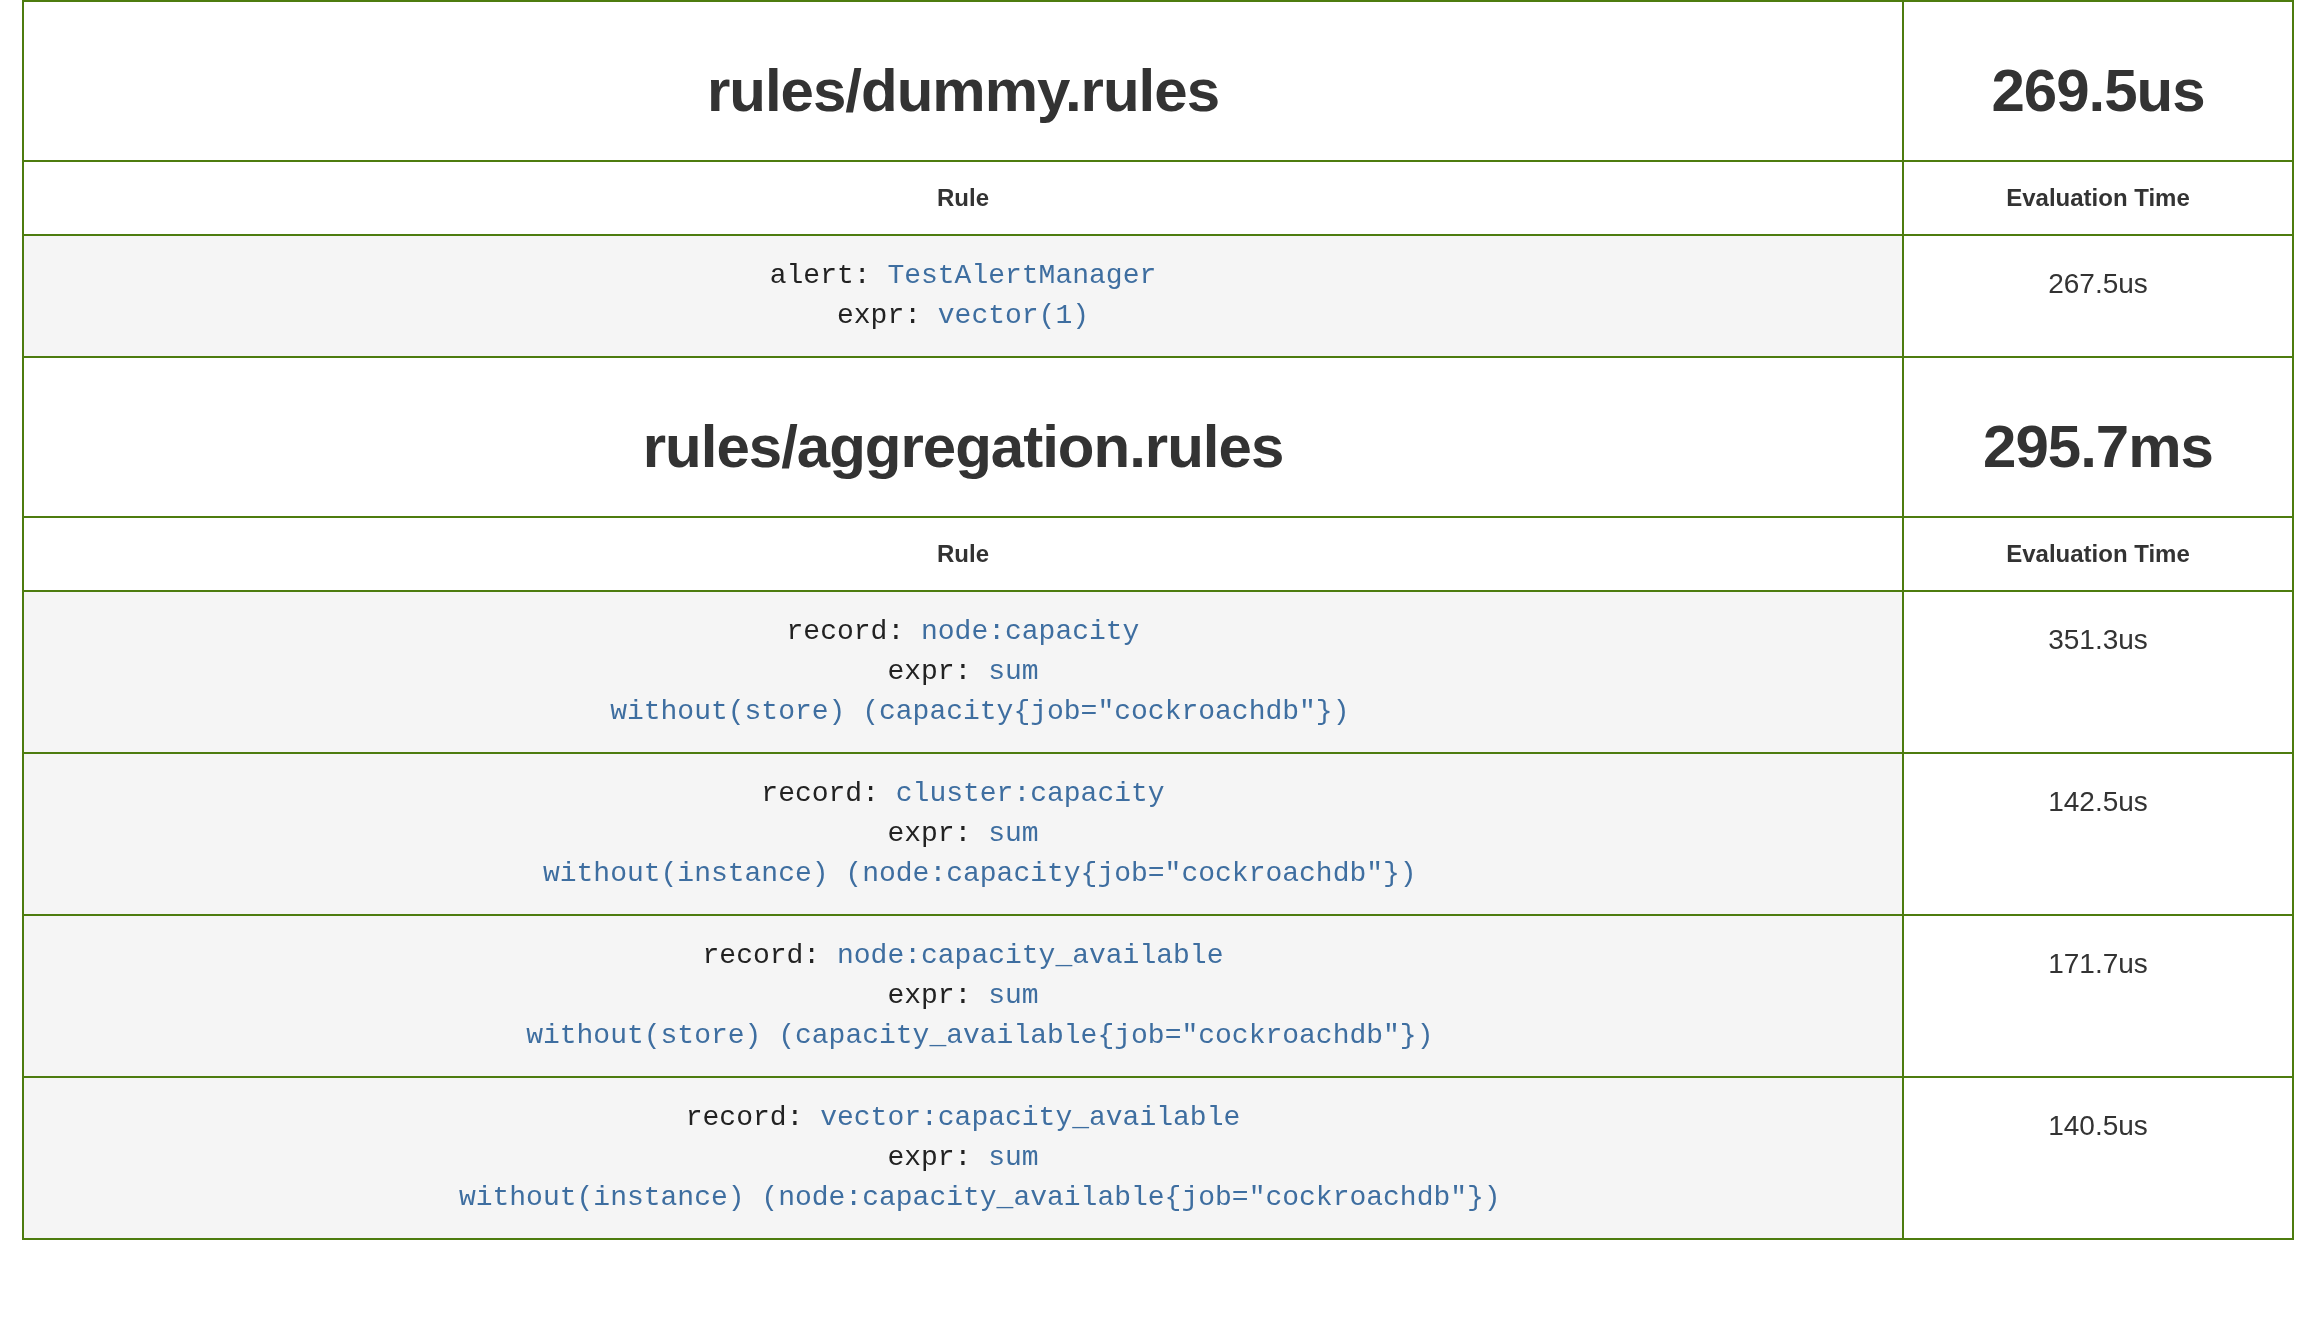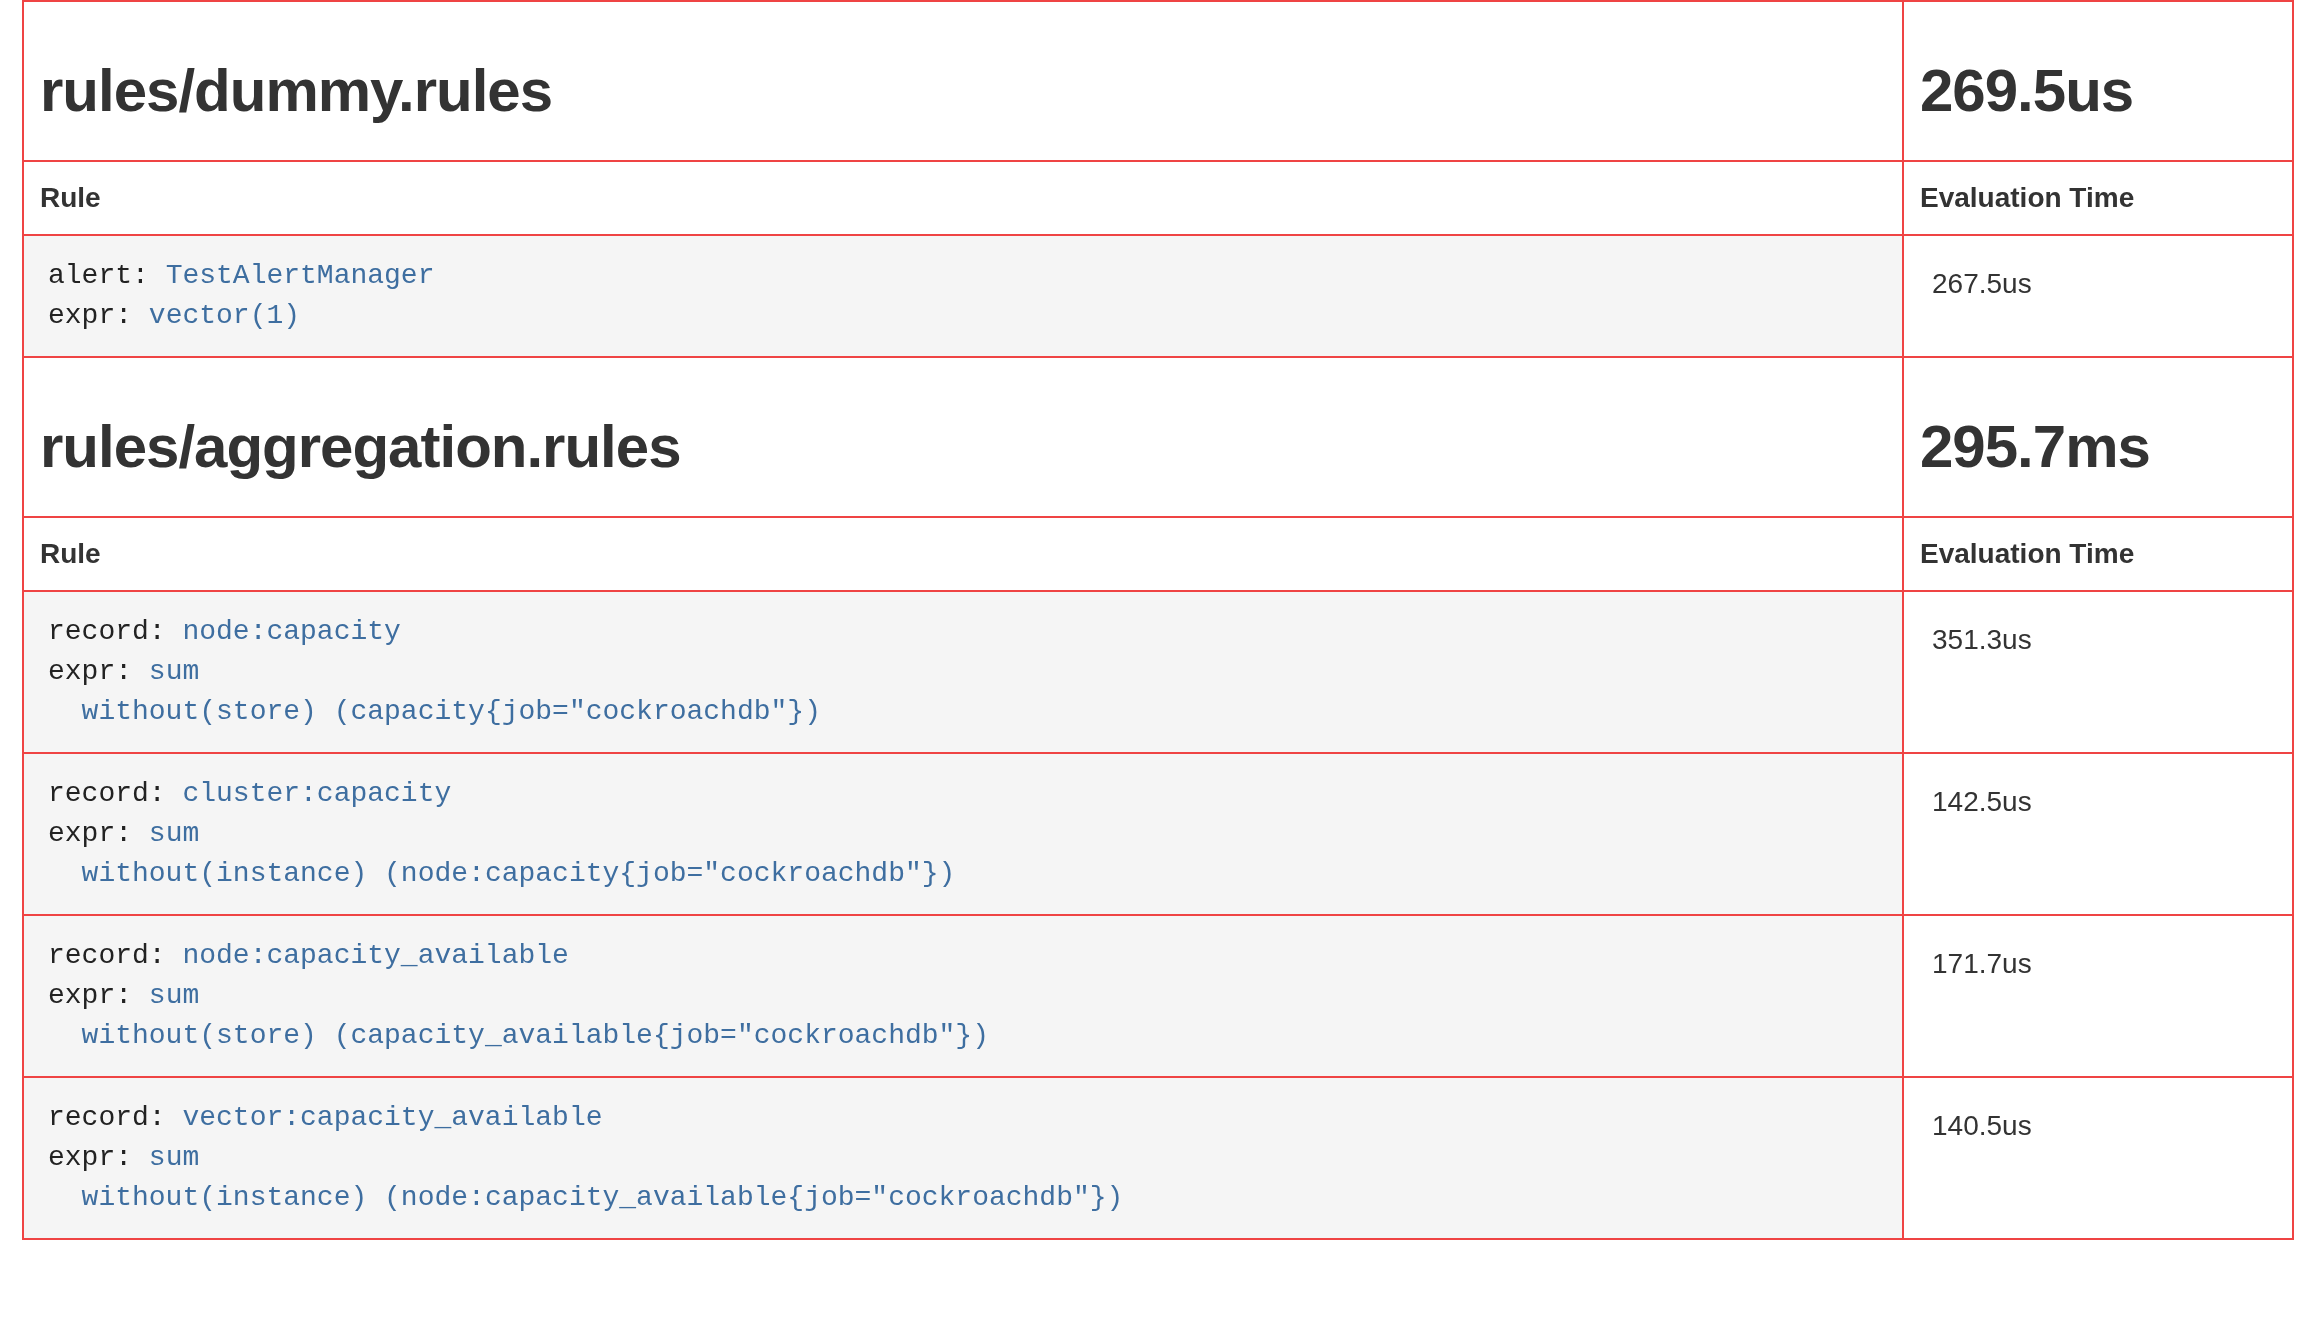--- a/index.html
+++ b/index.html
@@ -23,42 +23,42 @@
     color: #333333;
     letter-spacing: -1px;
   }
 
   table.rules-table {
     width: 100%;
     border-collapse: collapse;
     table-layout: fixed;
   }
   table.rules-table td, table.rules-table th {
-    border: 2px solid #ef4444;
+    border: 2px solid #4d7c0f;
     vertical-align: top;
-    text-align: left;
+    text-align: center;
   }
   .eval-col { width: 390px; }
 
   
   td.group-cell { padding: 16px; background: #ffffff; }
   .group-title {
     font-size: 60px;
     font-weight: bold;
     line-height: 1.1;
     margin: 40px 0 20px 0;
     color: #333333;
     letter-spacing: -1px;
     white-space: nowrap;
     overflow: hidden;
   }
 
   
   th.col-th {
-    font-size: 28px;
+    font-size: 24px;
     font-weight: bold;
     padding: 16px;
     line-height: 40px;
     background: #ffffff;
     color: #333333;
   }
 
   
   td.rule-cell {
     background: #f5f5f5;

